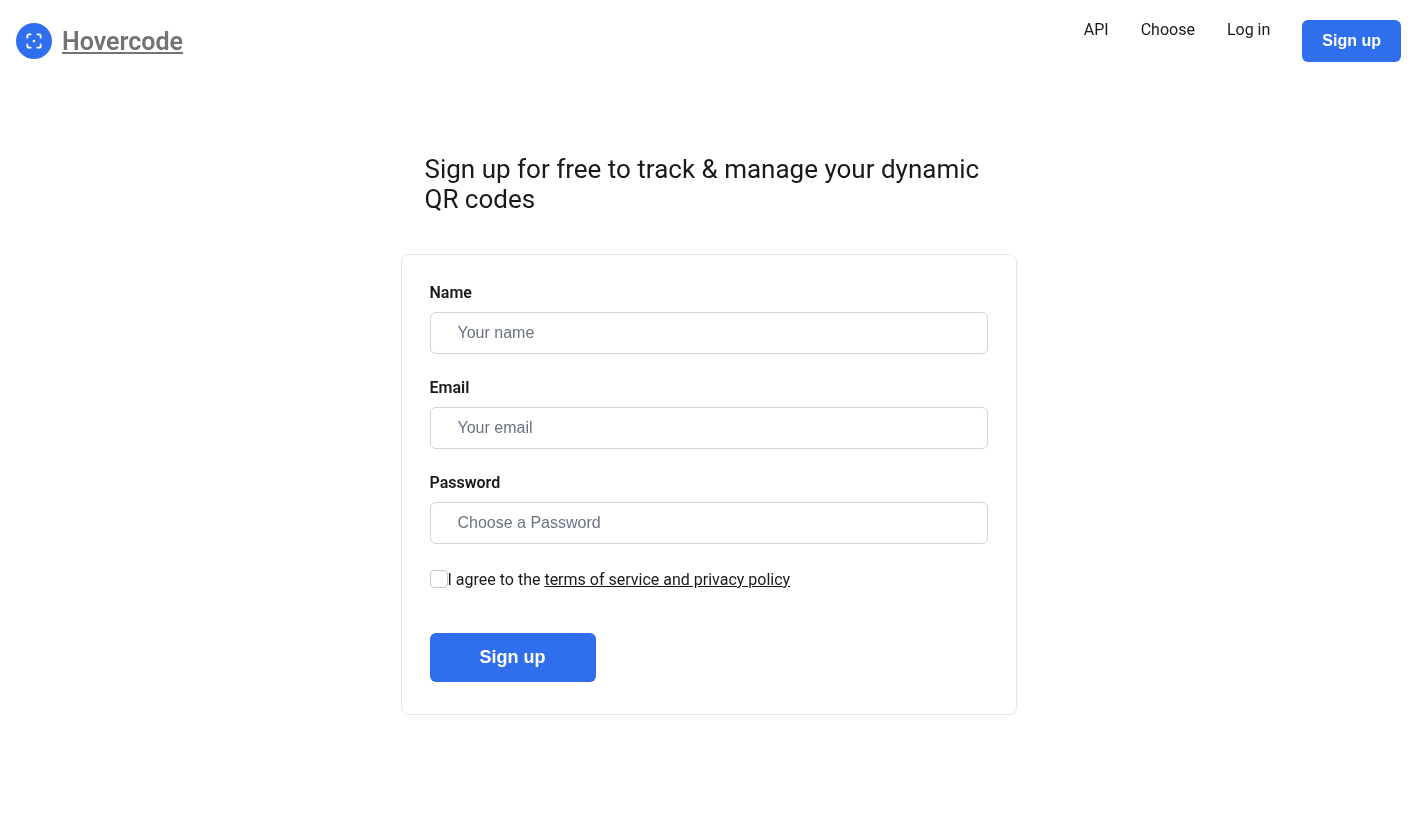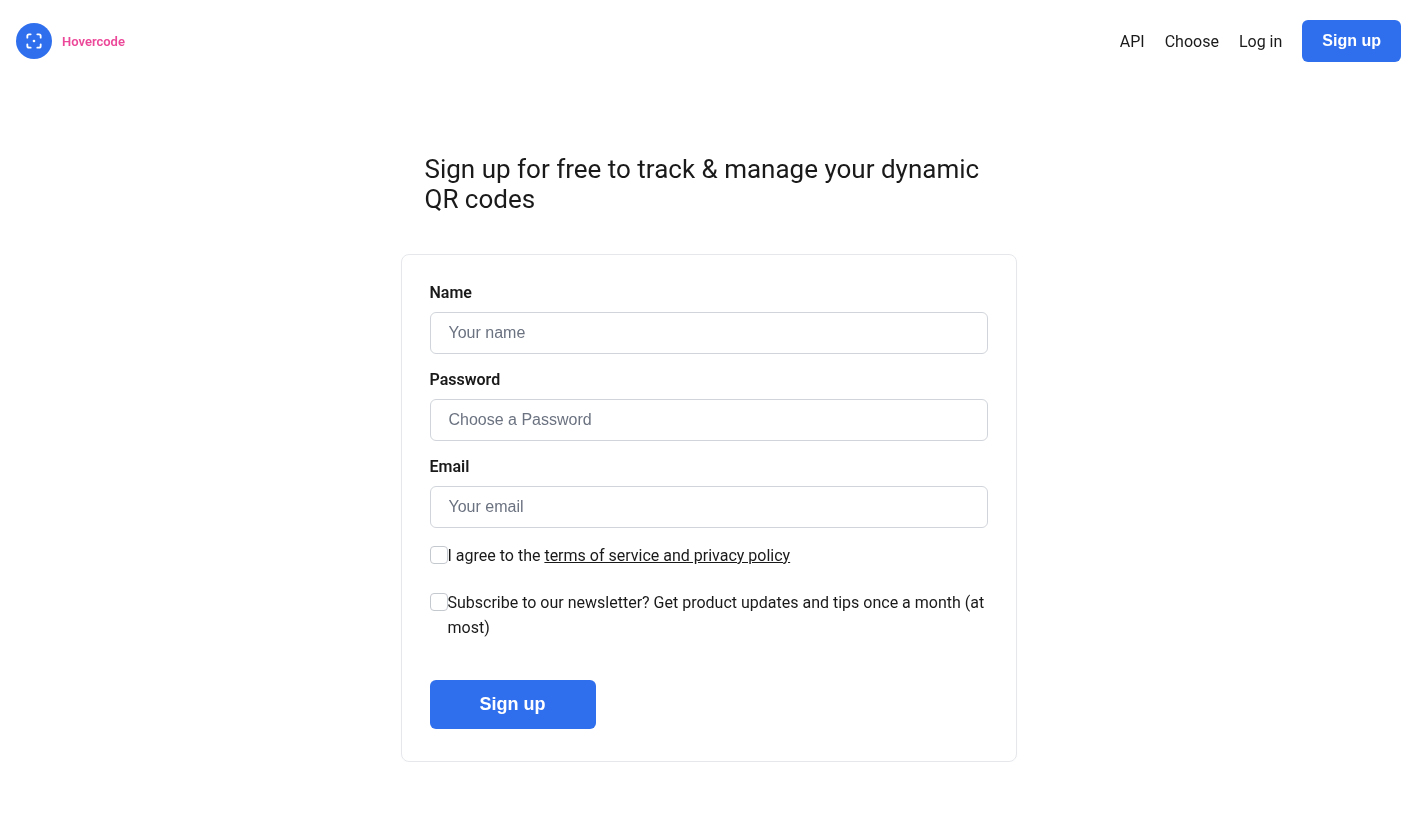--- a/index.html
+++ b/index.html
@@ -31,28 +31,28 @@
       display: flex;
       align-items: center;
       justify-content: center;
       position: relative;
     }
     .logo-circle svg {
       width: 20px;
       height: 20px;
     }
     .brand-name {
-      font-size: 13px;
-      font-weight: 600;
-      color: #ec4899;
+      font-size: 25px;
+      font-weight: 600;
+      color: #737373;
+      text-decoration: underline;
     }
     .nav {
       display: flex;
-      align-items: center;
-      gap: 20px;
+      gap: 32px;
     }
     .nav-link {
       font-size: 16px;
       color: #1a1a1a;
       text-decoration: none;
       cursor: pointer;
     }
     .nav-button {
       background: #2f6fed;
       color: #ffffff;
@@ -76,32 +76,32 @@
       margin-bottom: 40px;
       padding-left: 24px;
     }
     .card {
       border: 1px solid #e5e7eb;
       border-radius: 8px;
       padding: 28px 28px 32px 28px;
       box-shadow: 0 1px 2px rgba(0,0,0,0.02);
     }
     .field {
-      margin-bottom: 16px;
+      margin-bottom: 24px;
     }
     .field-label {
       display: block;
       font-size: 16px;
       font-weight: 600;
       color: #1a1a1a;
       margin-bottom: 10px;
     }
     .text-input {
       width: 100%;
-      padding: 11px 18px;
+      padding: 11px 27px;
       font-size: 16px;
       color: #1a1a1a;
       border: 1px solid #d1d5db;
       border-radius: 6px;
       outline: none;
       background: #fff;
     }
     .text-input::placeholder {
       color: #6b7280;
     }
@@ -176,37 +176,33 @@
 <div class="container">
   <h1 class="page-title">Sign up for free to track &amp; manage your dynamic QR codes</h1>
 
   <div class="card">
     <div class="field">
       <label class="field-label">Name</label>
       <input type="text" class="text-input" placeholder="Your name" style="">
     </div>
 
     <div class="field">
+      <label class="field-label">Email</label>
+      <input type="email" class="text-input" placeholder="Your email" style="">
+    </div>
+
+    <div class="field">
       <label class="field-label">Password</label>
       <input type="password" class="text-input" placeholder="Choose a Password" style="">
-    </div>
-
-    <div class="field">
-      <label class="field-label">Email</label>
-      <input type="email" class="text-input" placeholder="Your email" style="">
     </div>
 
     <div class="check-row">
       <input type="checkbox" class="check-box" style="">
       <span class="check-label">
         <span>I agree to the </span><a>terms of service and privacy policy</a>
       </span>
     </div>
 
-    <div class="check-row">
-      <input type="checkbox" class="check-box" style="">
-      <span class="check-label">Subscribe to our newsletter? Get product updates and tips once a month (at most)</span>
-    </div>
 
     <button class="submit-btn">Sign up</button>
   </div>
 
 </div>
 
 </body></html>

